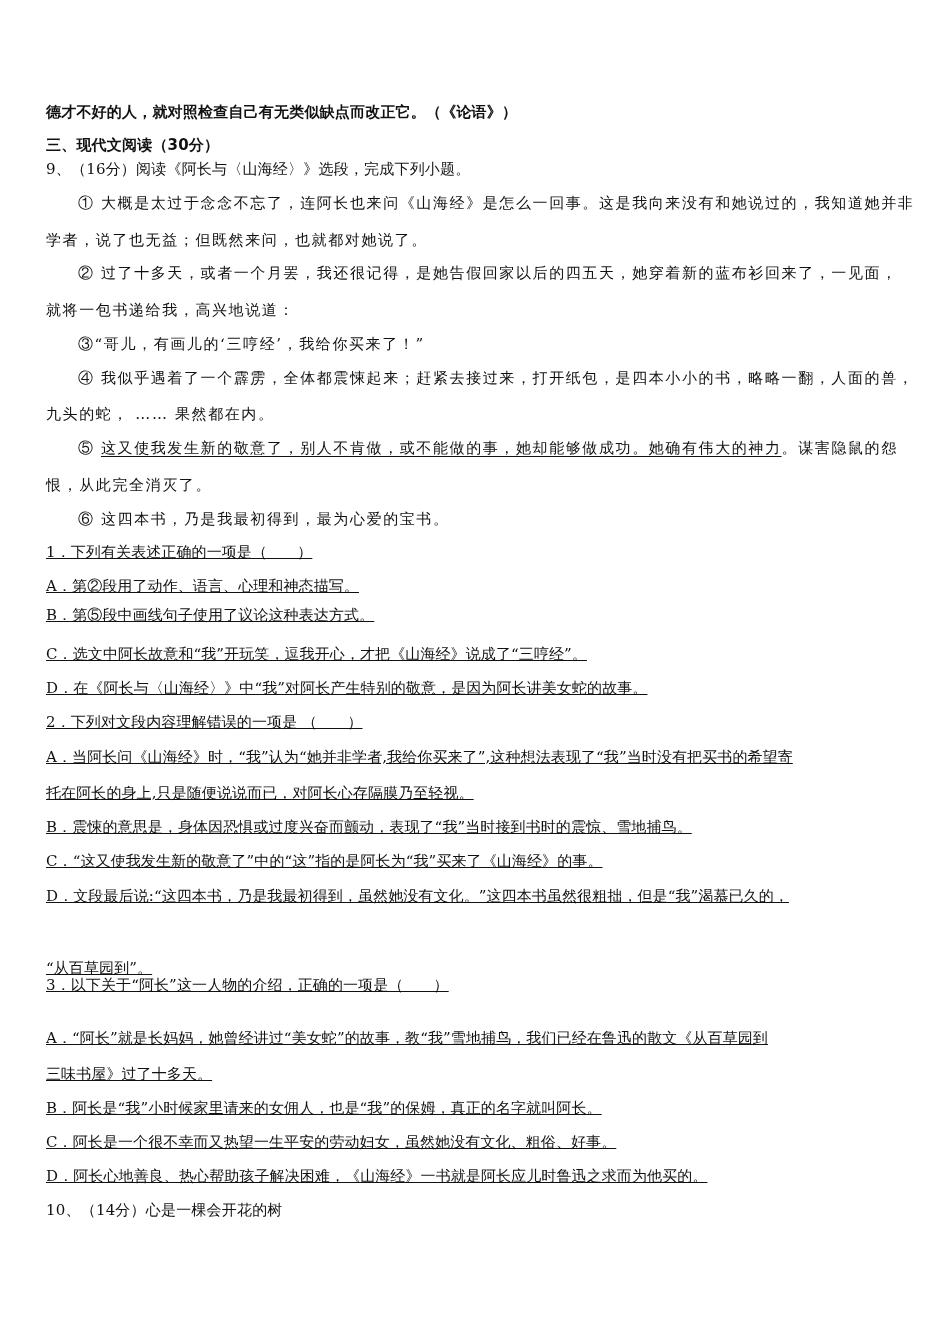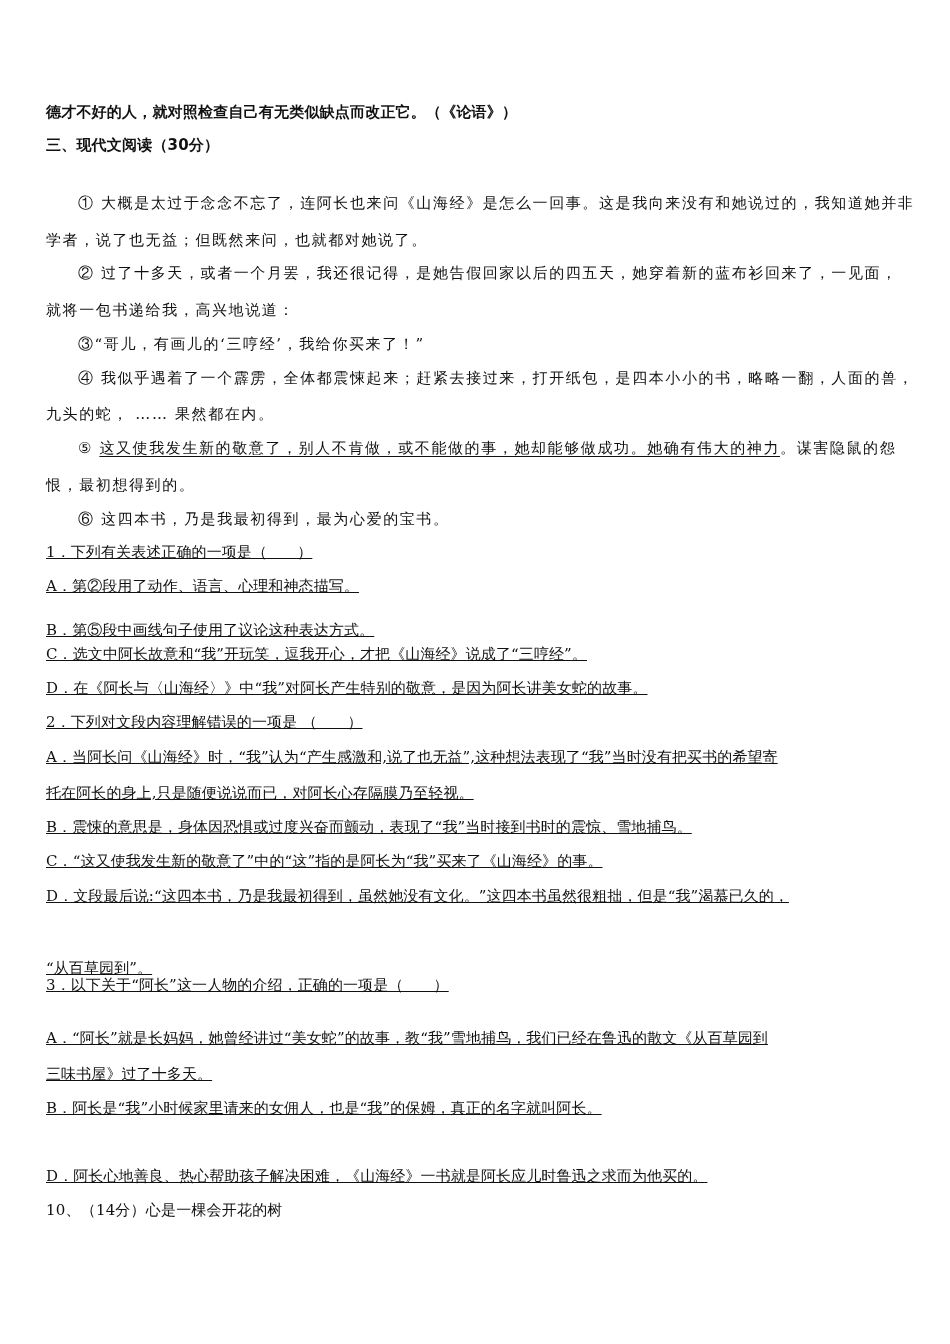--- a/index.html
+++ b/index.html
@@ -3,66 +3,68 @@
 <meta charset="utf-8">
 <style>
   html, body { margin: 0; padding: 0; background: #ffffff; }
   body { width: 950px; height: 1344px; position: relative; overflow: hidden;
          font-family: "DejaVu Serif", "Liberation Serif", serif; color: #111; }
   .page { position: absolute; left: 0; top: 0; width: 950px; height: 1344px; }
   .ln { position: absolute; left: 46px; white-space: nowrap; font-size: 15px; line-height: 20px; letter-spacing: 0.2px; }
   .ind { left: 78px; }
   .bold { font-weight: bold; font-family: "DejaVu Sans", "Liberation Sans", sans-serif; font-size: 15px; }
   .kai { letter-spacing: 1.6px; }
-  .u { text-decoration: underline; text-underline-offset: 3px; font-family: Liberation Mono, monospace; }
+  .u { text-decoration: underline; text-underline-offset: 3px; }
   .q { letter-spacing: 0.1px; text-decoration: underline; }
 </style>
 </head>
 <body>
 
 <div class="page">
 
   <div class="ln bold" style="top:102px">德才不好的人，就对照检查自己有无类似缺点而改正它。（《论语》）</div>
 
   <div class="ln bold" style="top:135px">三、现代文阅读（30分）</div>
 
+  <div class="ln" style="top:159px">9、（16分）阅读《阿长与〈山海经〉》选段，完成下列小题。</div>
 
   <div class="ln ind kai" style="top:193px">① 大概是太过于念念不忘了，连阿长也来问《山海经》是怎么一回事。这是我向来没有和她说过的，我知道她并非</div>
   <div class="ln kai" style="top:230px">学者，说了也无益；但既然来问，也就都对她说了。</div>
 
   <div class="ln ind kai" style="top:263px">② 过了十多天，或者一个月罢，我还很记得，是她告假回家以后的四五天，她穿着新的蓝布衫回来了，一见面，</div>
   <div class="ln kai" style="top:300px">就将一包书递给我，高兴地说道：</div>
 
   <div class="ln ind kai" style="top:334px">③“哥儿，有画儿的‘三哼经’，我给你买来了！”</div>
 
   <div class="ln ind kai" style="top:368px">④ 我似乎遇着了一个霹雳，全体都震悚起来；赶紧去接过来，打开纸包，是四本小小的书，略略一翻，人面的兽，</div>
   <div class="ln kai" style="top:404px">九头的蛇， …… 果然都在内。</div>
 
   <div class="ln ind kai" style="top:438px">
     <span>⑤ </span><span class="u">这又使我发生新的敬意了，别人不肯做，或不能做的事，她却能够做成功。她确有伟大的神力</span><span>。谋害隐鼠的怨</span>
   </div>
-  <div class="ln kai" style="top:475px">恨，最初想得到的。</div>
+  <div class="ln kai" style="top:475px">恨，从此完全消灭了。</div>
 
   <div class="ln ind kai" style="top:509px">⑥ 这四本书，乃是我最初得到，最为心爱的宝书。</div>
 
   <div class="ln q" style="top:542px">1．下列有关表述正确的一项是（　　）</div>
   <div class="ln q" style="top:576px">A．第②段用了动作、语言、心理和神态描写。</div>
-  <div class="ln q" style="top:620px">B．第⑤段中画线句子使用了议论这种表达方式。</div>
+  <div class="ln q" style="top:605px">B．第⑤段中画线句子使用了议论这种表达方式。</div>
   <div class="ln q" style="top:644px">C．选文中阿长故意和“我”开玩笑，逗我开心，才把《山海经》说成了“三哼经”。</div>
   <div class="ln q" style="top:678px">D．在《阿长与〈山海经〉》中“我”对阿长产生特别的敬意，是因为阿长讲美女蛇的故事。</div>
 
   <div class="ln q" style="top:712px">2．下列对文段内容理解错误的一项是 （　　）</div>
-  <div class="ln q" style="top:747px">A．当阿长问《山海经》时，“我”认为“产生感激和,说了也无益”,这种想法表现了“我”当时没有把买书的希望寄</div>
+  <div class="ln q" style="top:747px">A．当阿长问《山海经》时，“我”认为“她并非学者,我给你买来了”,这种想法表现了“我”当时没有把买书的希望寄</div>
   <div class="ln q" style="top:783px">托在阿长的身上,只是随便说说而已，对阿长心存隔膜乃至轻视。</div>
   <div class="ln q" style="top:817px">B．震悚的意思是，身体因恐惧或过度兴奋而颤动，表现了“我”当时接到书时的震惊、雪地捕鸟。</div>
   <div class="ln q" style="top:851px">C．“这又使我发生新的敬意了”中的“这”指的是阿长为“我”买来了《山海经》的事。</div>
   <div class="ln q" style="top:886px">D．文段最后说:“这四本书，乃是我最初得到，虽然她没有文化。”这四本书虽然很粗拙，但是“我”渴慕已久的，</div>
   <div class="ln q" style="top:958px">“从百草园到”。</div>
 
   <div class="ln q" style="top:975px">3．以下关于“阿长”这一人物的介绍，正确的一项是（　　）</div>
   <div class="ln q" style="top:1028px">A．“阿长”就是长妈妈，她曾经讲过“美女蛇”的故事，教“我”雪地捕鸟，我们已经在鲁迅的散文《从百草园到</div>
   <div class="ln q" style="top:1064px">三味书屋》过了十多天。</div>
   <div class="ln q" style="top:1098px">B．阿长是“我”小时候家里请来的女佣人，也是“我”的保姆，真正的名字就叫阿长。</div>
+  <div class="ln q" style="top:1132px">C．阿长是一个很不幸而又热望一生平安的劳动妇女，虽然她没有文化、粗俗、好事。</div>
   <div class="ln q" style="top:1166px">D．阿长心地善良、热心帮助孩子解决困难，《山海经》一书就是阿长应儿时鲁迅之求而为他买的。</div>
 
   <div class="ln" style="top:1200px">10、（14分）心是一棵会开花的树</div>
 
 </div>
 
 </body></html>

